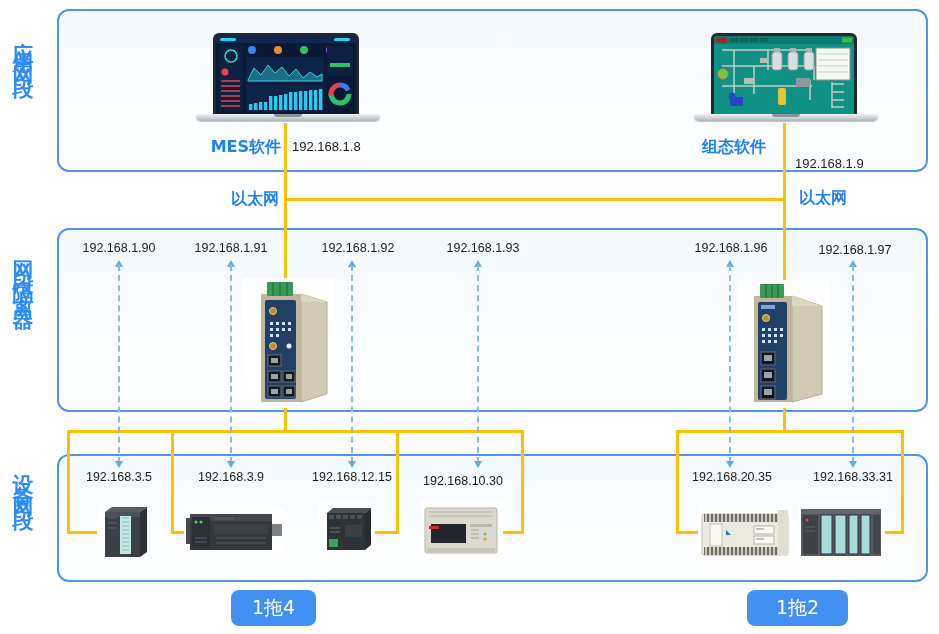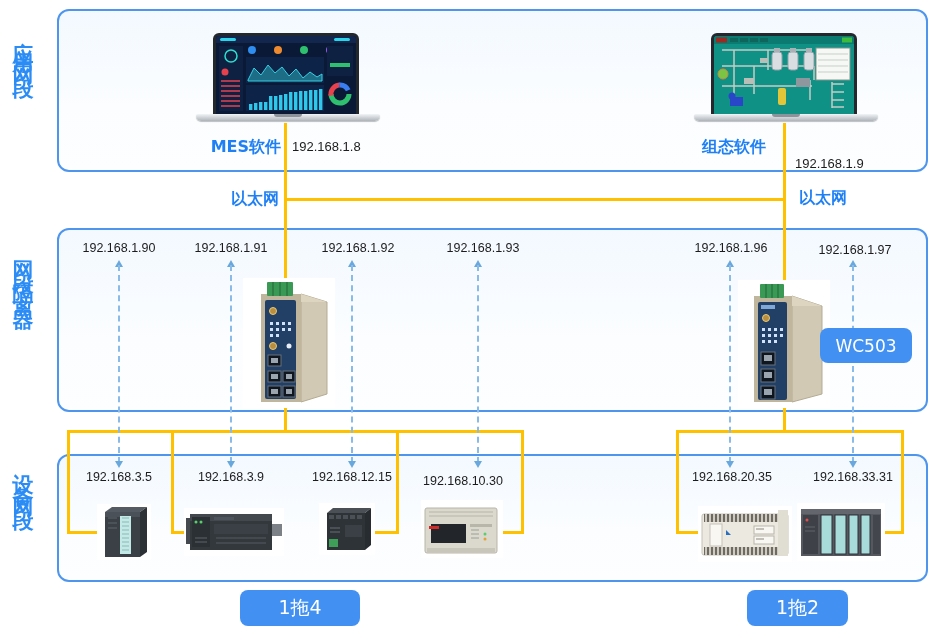--- a/index.html
+++ b/index.html
@@ -263,21 +263,20 @@
           <rect x="23" y="106" width="14" height="13"></rect>
       </g>
       <g fill="#9aa4ae">
         <rect x="26" y="75" width="8" height="6"></rect>
           <rect x="26" y="92" width="8" height="6"></rect>
           <rect x="26" y="109" width="8" height="6"></rect>
       </g>
     </svg>
   </div>
 
-  <div class="badge" style="left:820px;top:328px;width:92px;height:35px;">WC503</div>
 
   <div class="ip" style="left:74px;top:470px;width:90px;">192.168.3.5</div>
   <div class="ip" style="left:186px;top:470px;width:90px;">192.168.3.9</div>
   <div class="ip" style="left:307px;top:470px;width:90px;">192.168.12.15</div>
   <div class="ip" style="left:418px;top:474px;width:90px;">192.168.10.30</div>
   <div class="ip" style="left:687px;top:470px;width:90px;">192.168.20.35</div>
   <div class="ip" style="left:808px;top:470px;width:90px;">192.168.33.31</div>
 
   <div class="photo" style="left:97px;top:504px;width:54px;height:56px;">
     <svg width="54" height="56" viewBox="0 0 54 56">
@@ -361,16 +360,16 @@
       <g fill="#a8dcda" stroke="#2e3338">
         <rect x="24" y="12" width="11" height="39"></rect>
           <rect x="38" y="12" width="11" height="39"></rect>
         <rect x="52" y="12" width="9" height="39"></rect>
           <rect x="64" y="12" width="9" height="39"></rect>
       </g>
       <rect x="76" y="12" width="7" height="39" fill="#43474d"></rect>
     </svg>
   </div>
 
-  <div class="badge big" style="left:240px;top:590px;width:120px;height:36px;">1拖4</div>
+  <div class="badge big" style="left:231px;top:590px;width:85px;height:36px;">1拖4</div>
   <div class="badge big" style="left:747px;top:590px;width:101px;height:36px;">1拖2</div>
 
 </div>
 
 </body></html>

